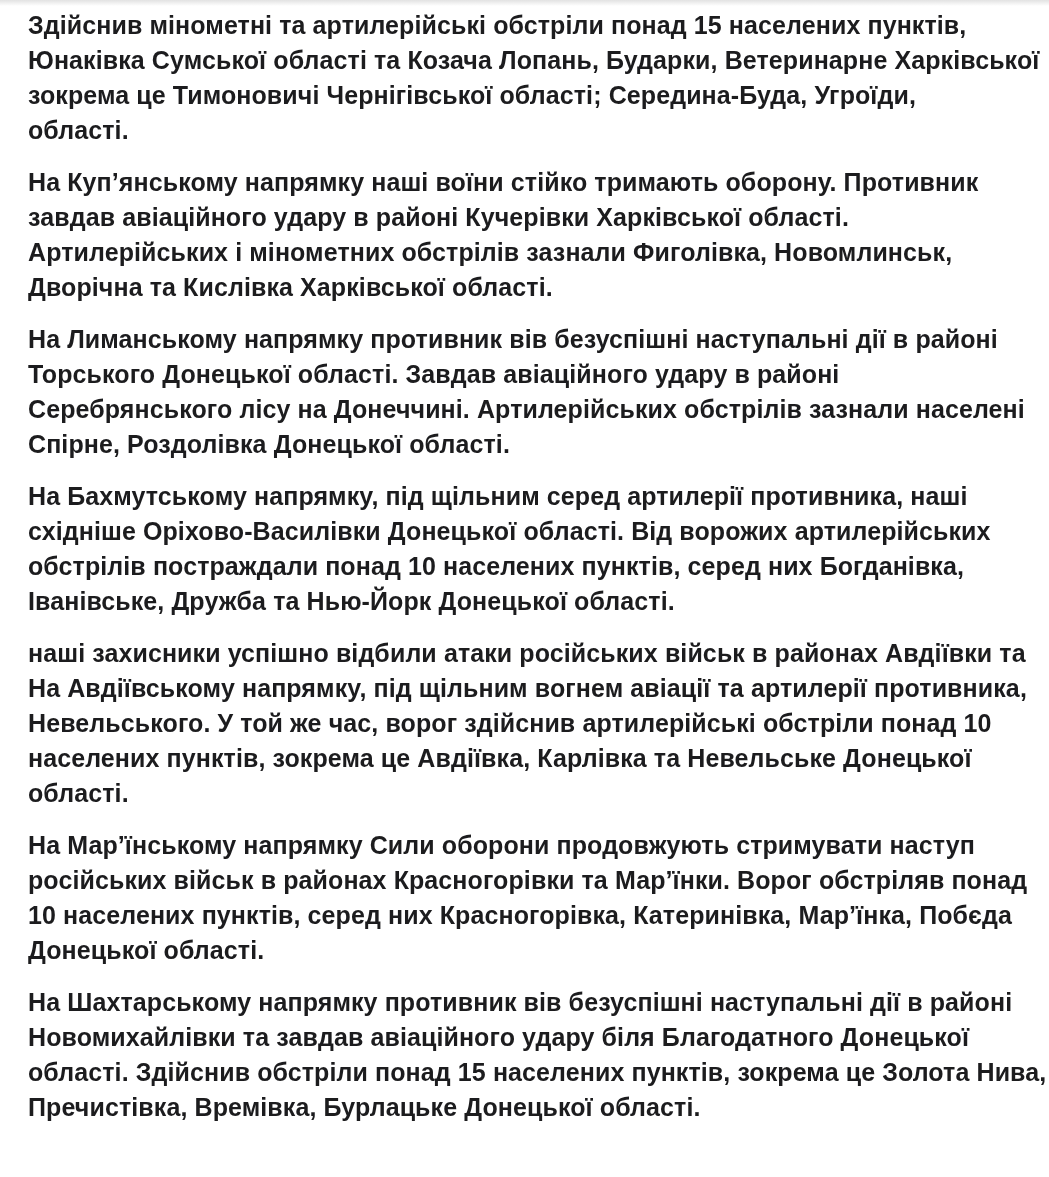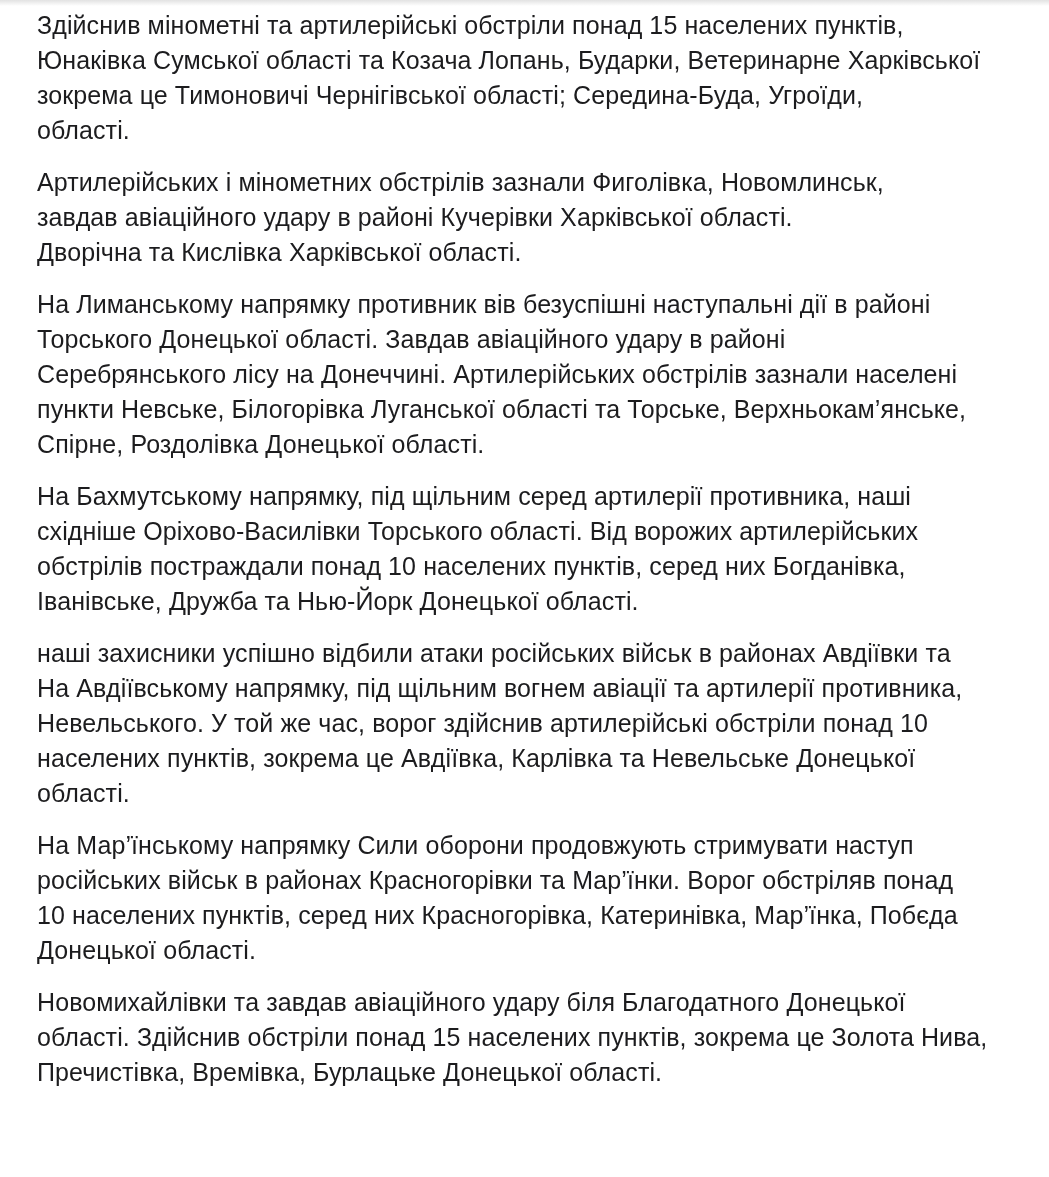--- a/index.html
+++ b/index.html
@@ -19,72 +19,73 @@
     position: absolute;
     top: 0; left: 0; right: 0;
     height: 6px;
     background: linear-gradient(#e2e2e2, #ffffff);
     pointer-events: none;
   }
   main.report {
     padding: 8px 26px 0 28px;
   }
   p.para {
-    margin: 0 0 17px 9px;
+    margin: 0 0 17px 0;
     font-size: 25px;
     line-height: 35px;
-    font-weight: 400;
+    font-weight: 700;
     letter-spacing: 0.1px;
   }
   p.para .line {
     display: block;
     white-space: nowrap;
   }
 </style>
 </head>
 <body>
 
 <div class="top-shadow"></div>
 
 <main class="report" id="report-root">
     <p class="para">
       <span class="line">Здійснив мінометні та артилерійські обстріли понад 15 населених пунктів,</span>
       <span class="line">Юнаківка Сумської області та Козача Лопань, Бударки, Ветеринарне Харківської</span>
       <span class="line">зокрема це Тимоновичі Чернігівської області; Середина-Буда, Угроїди,</span>
       <span class="line">області.</span>
     </p>
     <p class="para">
+      <span class="line">На Куп’янському напрямку наші воїни стійко тримають оборону. Противник</span>
+      <span class="line">завдав авіаційного удару в районі Кучерівки Харківської області.</span>
       <span class="line">Артилерійських і мінометних обстрілів зазнали Фиголівка, Новомлинськ,</span>
-      <span class="line">завдав авіаційного удару в районі Кучерівки Харківської області.</span>
       <span class="line">Дворічна та Кислівка Харківської області.</span>
     </p>
     <p class="para">
       <span class="line">На Лиманському напрямку противник вів безуспішні наступальні дії в районі</span>
       <span class="line">Торського Донецької області. Завдав авіаційного удару в районі</span>
       <span class="line">Серебрянського лісу на Донеччині. Артилерійських обстрілів зазнали населені</span>
-      <span class="line">пункти Невське, Білогорівка Луганської області та Торське, Верхньокам’янське,</span>
       <span class="line">Спірне, Роздолівка Донецької області.</span>
     </p>
     <p class="para">
       <span class="line">На Бахмутському напрямку, під щільним серед артилерії противника, наші</span>
-      <span class="line">східніше Оріхово-Василівки Торського області. Від ворожих артилерійських</span>
+      <span class="line">східніше Оріхово-Василівки Донецької області. Від ворожих артилерійських</span>
       <span class="line">обстрілів постраждали понад 10 населених пунктів, серед них Богданівка,</span>
       <span class="line">Іванівське, Дружба та Нью-Йорк Донецької області.</span>
     </p>
     <p class="para">
       <span class="line">наші захисники успішно відбили атаки російських військ в районах Авдіївки та</span>
       <span class="line">На Авдіївському напрямку, під щільним вогнем авіації та артилерії противника,</span>
       <span class="line">Невельського. У той же час, ворог здійснив артилерійські обстріли понад 10</span>
       <span class="line">населених пунктів, зокрема це Авдіївка, Карлівка та Невельське Донецької</span>
       <span class="line">області.</span>
     </p>
     <p class="para">
       <span class="line">На Мар’їнському напрямку Сили оборони продовжують стримувати наступ</span>
       <span class="line">російських військ в районах Красногорівки та Мар’їнки. Ворог обстріляв понад</span>
       <span class="line">10 населених пунктів, серед них Красногорівка, Катеринівка, Мар’їнка, Побєда</span>
       <span class="line">Донецької області.</span>
     </p>
     <p class="para">
+      <span class="line">На Шахтарському напрямку противник вів безуспішні наступальні дії в районі</span>
       <span class="line">Новомихайлівки та завдав авіаційного удару біля Благодатного Донецької</span>
       <span class="line">області. Здійснив обстріли понад 15 населених пунктів, зокрема це Золота Нива,</span>
       <span class="line">Пречистівка, Времівка, Бурлацьке Донецької області.</span>
     </p>
   </main>
 
 </body></html>

